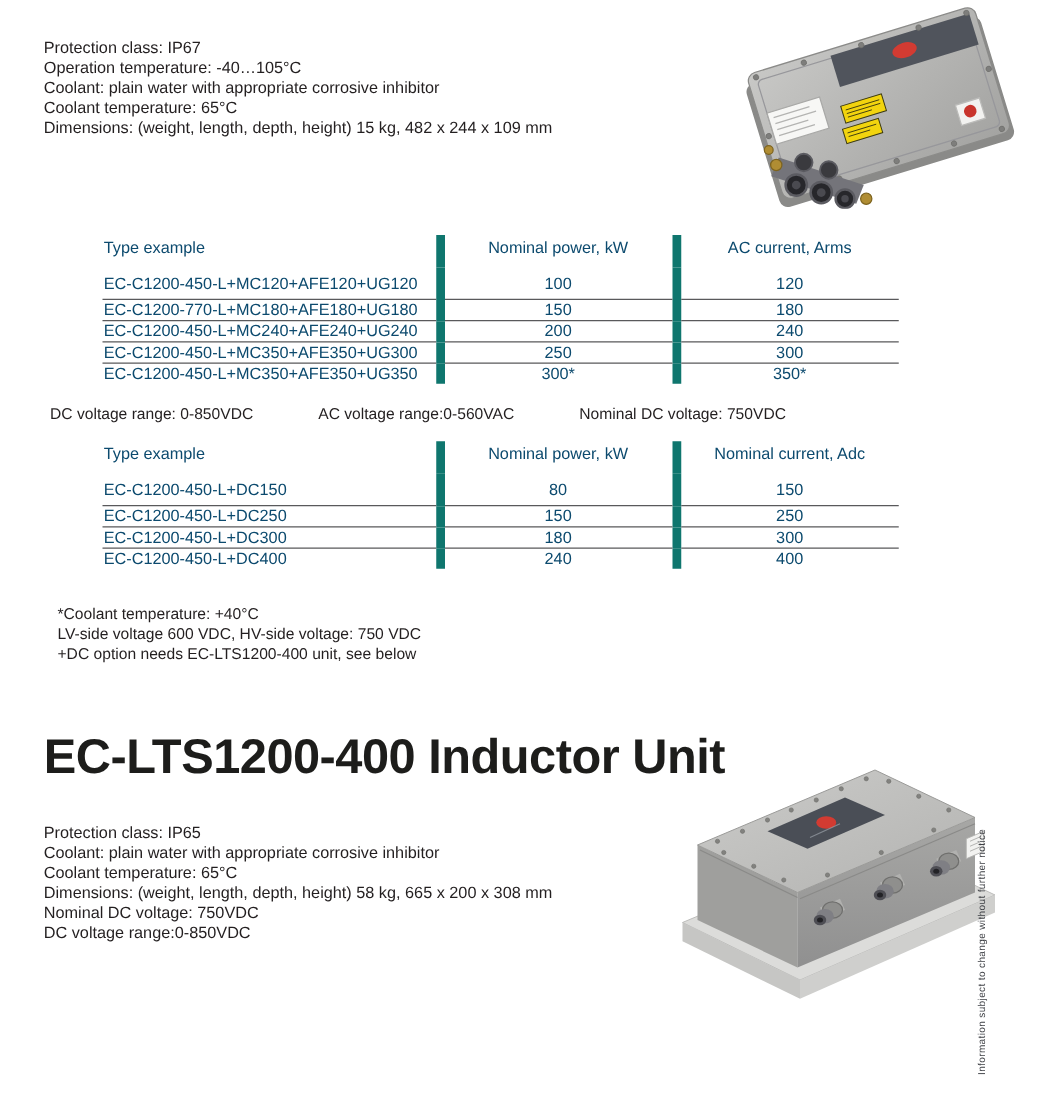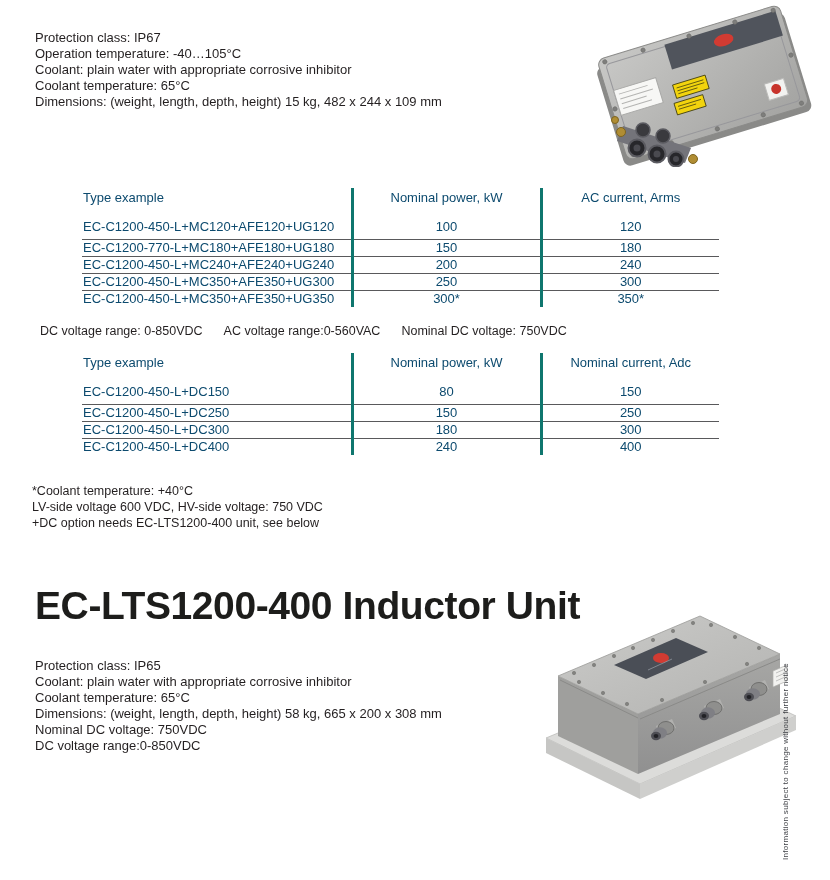--- a/index.html
+++ b/index.html
@@ -10,26 +10,26 @@
   }
   .abs { position:absolute; }
   
   .spec-line { font-size:13px; line-height:16px; white-space:nowrap; }
   
   table.spec-table { border-collapse:collapse; table-layout:fixed; width:637px; font-size:13px; color:#0c4a6e;margin-left:47px; }
   table.spec-table th { font-weight:400; vertical-align:top; padding-top:2px; height:26px; text-align:center; }
   table.spec-table th.col1 { text-align:left; padding-left:1px; }
   table.spec-table td { text-align:center; vertical-align:middle; height:17px; }
   table.spec-table td.col1 { text-align:left; padding-left:1px; }
-  table.spec-table .vline { border-left:3px solid #0f766e; }
+  table.spec-table .vline { border-left:7px solid #0f766e; }
   table.spec-table tbody tr.row-first td { height:25px; }
   table.spec-table tbody tr:not(.row-first) td { border-top:1px solid #59595b; }
   col.c1 { width:270px; } col.c2 { width:189px; } col.c3 { width:178px; }
   
-  #voltage-line { display:flex; gap:21px; font-size:12.5px; white-space:nowrap; }
+  #voltage-line { display:flex; gap:52px; font-size:12.5px; white-space:nowrap; }
   
   .footnote-line { font-size:12.5px; line-height:16px; white-space:nowrap; }
   
   #inductor-title {
     font-size:39px; font-weight:bold; letter-spacing:-0.4px; color:#1d1d1b; white-space:nowrap;
   }
   
   #side-note {
     position:absolute; left:781px; top:650px; height:210px;
     writing-mode:vertical-rl; transform:rotate(180deg);
@@ -181,21 +181,21 @@
       <td class="vline">300</td>
     </tr>
     <tr>
       <td class="col1">EC-C1200-450-L+DC400</td>
       <td class="vline">240</td>
       <td class="vline">400</td>
     </tr>
   </tbody>
 </table>
 
-<div class="abs" style="left:32px; top:483px;">
+<div class="abs" style="left:46px; top:483px;">
   <div class="footnote-line">*Coolant temperature: +40°C</div>
   <div class="footnote-line">LV-side voltage 600 VDC, HV-side voltage: 750 VDC</div>
   <div class="footnote-line">+DC option needs EC-LTS1200-400 unit, see below</div>
 </div>
 
 <h1 id="inductor-title" class="abs" style="left:35px; top:584px;">EC-LTS1200-400 Inductor Unit</h1>
 
 <div class="abs" style="left:35px; top:658px;">
   <div class="spec-line">Protection class: IP65</div>
   <div class="spec-line">Coolant: plain water with appropriate corrosive inhibitor</div>

